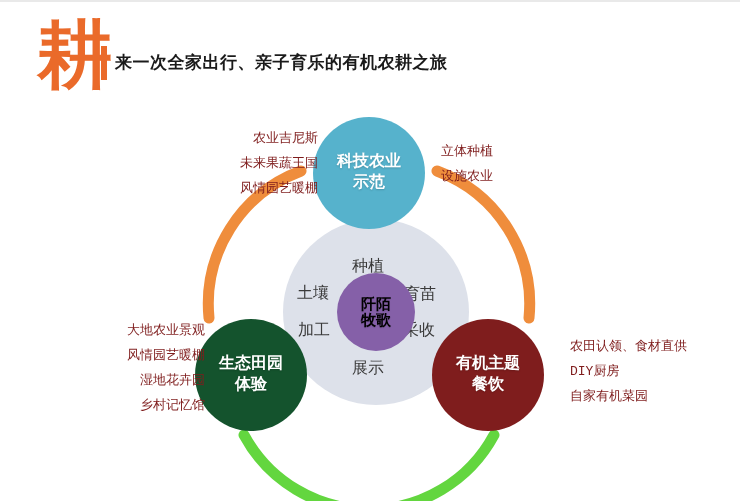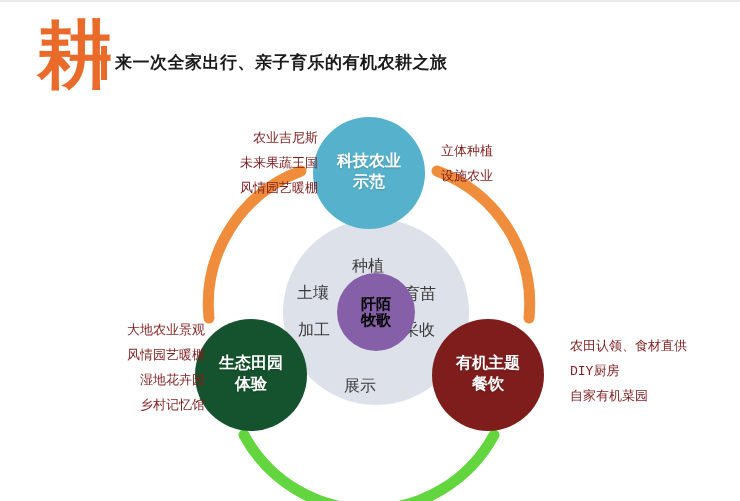--- a/index.html
+++ b/index.html
@@ -75,21 +75,21 @@
   
   .proc{
     position:absolute;
     font-size:16px;color:#3a3a3a;
     white-space:nowrap;
     font-weight:normal;
   }
   .proc-zhongzhi{left:352px;top:160px;}
   .proc-yumiao {left:404px;top:188px;}
   .proc-caishou{left:403px;top:224px;}
-  .proc-zhanshi{left:344px;top:262px;margin-top:18px;}
+  .proc-zhanshi{left:352px;top:262px;}
   .proc-jiagong{left:298px;top:224px;}
   .proc-turang {left:297px;top:187px;}
 
   
   .node{
     position:absolute;
     width:112px;height:112px;border-radius:50%;
     display:flex;align-items:center;justify-content:center;
     text-align:center;
     font-family:Liberation Mono, monospace;

